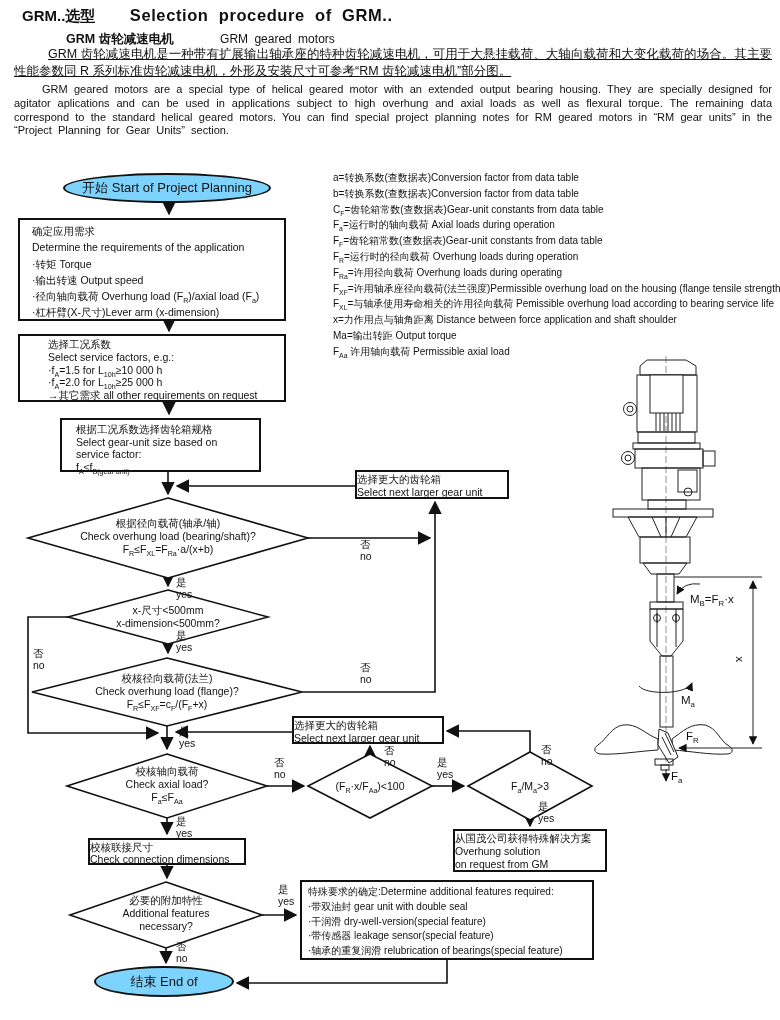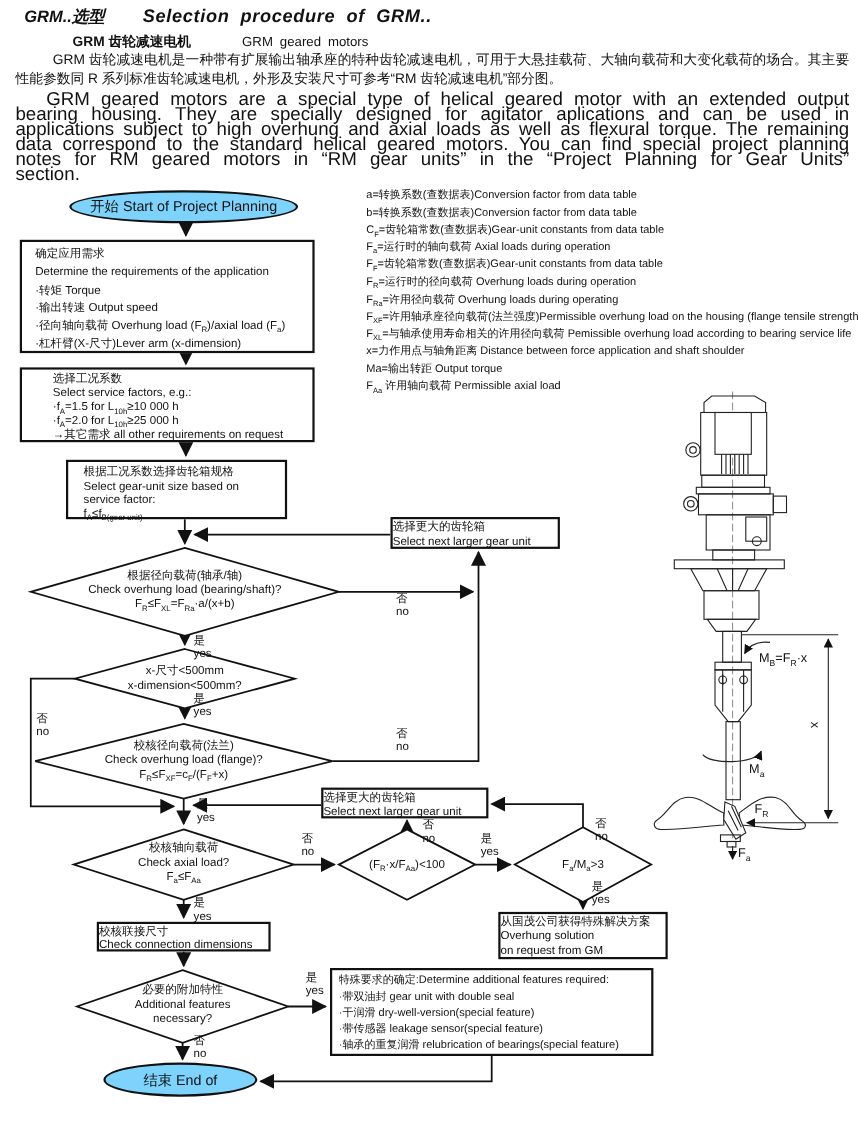--- a/index.html
+++ b/index.html
@@ -1,28 +1,28 @@
 <!DOCTYPE html>
 <html><head>
 <meta charset="utf-8">
 <style>
   html,body{margin:0;padding:0;background:#e8e8e8;}
   .page{position:relative;width:780px;height:1020px;background:#ffffff;overflow:hidden;
         font-family:"Liberation Sans",sans-serif;color:#111;}
   sub{font-size:0.68em;line-height:0;}
   
-  .title-row{position:absolute;left:22px;top:6px;white-space:nowrap;z-index:3;font-style:italic;}
+  .title-row{position:absolute;left:22px;top:6px;white-space:nowrap;z-index:3;}
   .title-zh{font-weight:bold;font-size:15px;}
   .title-en{font-weight:bold;font-size:16.5px;margin-left:30px;letter-spacing:0.6px;word-spacing:5px;}
   .sub-row{position:absolute;left:48px;top:29px;white-space:nowrap;z-index:3;margin-left:18px;}
   .sub-zh{font-weight:bold;font-size:12.5px;}
   .sub-en{font-size:12px;margin-left:42px;word-spacing:3px;}
   .para-zh{position:absolute;left:14px;top:46px;width:758px;font-size:12.5px;line-height:16.5px;
-           text-indent:34px;text-align:justify;z-index:3;margin:0;}
-  .para-en{position:absolute;left:14px;top:83px;width:758px;font-size:17px;line-height:13.8px;
+           text-indent:34px;text-align:justify;z-index:3;margin:0;text-decoration:underline;}
+  .para-en{position:absolute;left:14px;top:83px;width:758px;font-size:11px;line-height:13.8px;
            text-indent:28px;text-align:justify;word-spacing:3px;z-index:3;margin:0;}
   
   .legend{position:absolute;left:333px;top:170px;z-index:3;font-size:10px;line-height:15.8px;}
   .legend div{white-space:nowrap;}
   
   .flow-svg{position:absolute;left:0;top:0;z-index:1;}
   .box{position:absolute;border:2px solid #111;background:#fff;z-index:2;box-sizing:border-box;
        font-size:10.5px;line-height:13.5px;}
   .box .bl{white-space:nowrap;}
   .ctr{text-align:left;}

